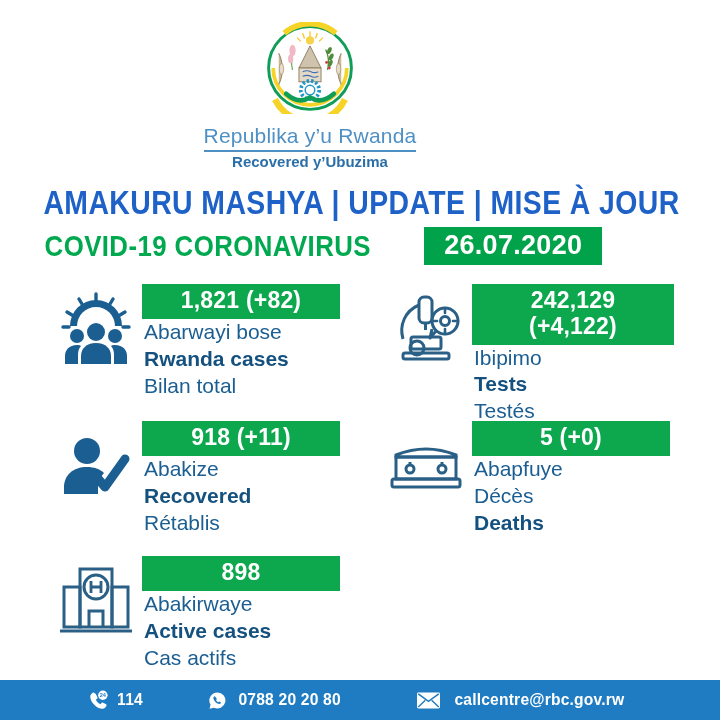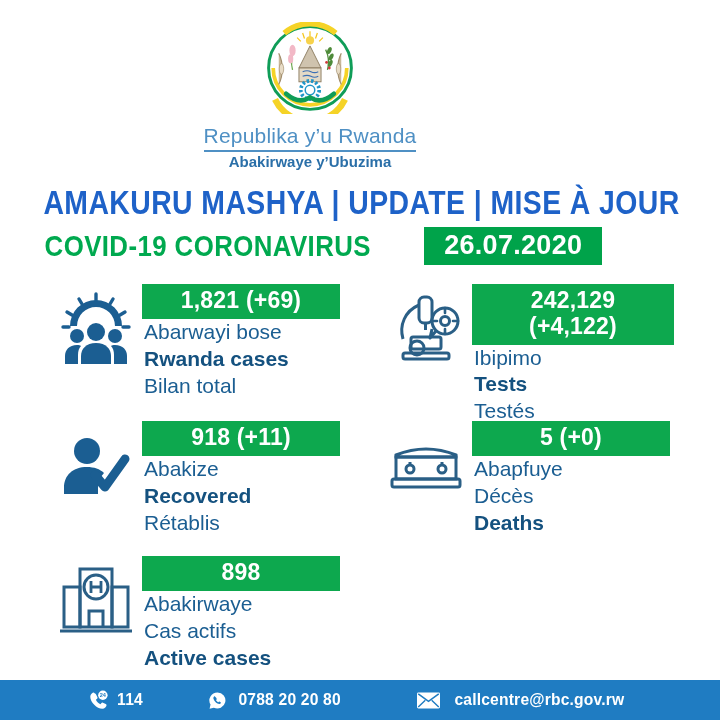--- a/index.html
+++ b/index.html
@@ -161,21 +161,21 @@
       <path d="M24 78 q14 12 26 4 q12 8 26 -4" fill="none" stroke="#0f9d58" stroke-width="5" stroke-linecap="round"></path>
       <path d="M12 84 A42 42 0 0 0 88 84" fill="none" stroke="#f5d327" stroke-width="7"></path>
       <path d="M18 86 A38 38 0 0 0 82 86" fill="none" stroke="#ffffff" stroke-width="0.8"></path>
       <path d="M22 12 A44 44 0 0 1 78 12" fill="none" stroke="#f5d327" stroke-width="6"></path>
     </svg>
   </div>
 
   <div class="gov-names">
     <div class="gov-line1">Republika y’u Rwanda</div>
     <div class="gov-rule"></div>
-    <div class="gov-line2">Abakirwaye y’Ubuzima</div>
+    <div class="gov-line2">Recovered y’Ubuzima</div>
   </div>
 
   <div class="title-block">
     <div class="t-update">AMAKURU MASHYA | UPDATE | MISE À JOUR</div>
     <div class="t-row2">
       <div class="t-covid">COVID-19 CORONAVIRUS</div>
       <div class="t-date">26.07.2020</div>
     </div>
   </div>
 
@@ -197,21 +197,21 @@
             </g>
             <circle cx="36" cy="40" r="9"></circle>
             <path d="M36 51 c-10 0 -15 6 -15 13 v8 h30 v-8 c0 -7 -5 -13 -15 -13z"></path>
             <circle cx="17" cy="44" r="7"></circle>
             <path d="M17 53 c-8 0 -12 5 -12 11 v8 h13 v-9 c0-4 1-7 3-9 c-1 -1 -2 -1 -4 -1z"></path>
             <circle cx="55" cy="44" r="7"></circle>
             <path d="M55 53 c8 0 12 5 12 11 v8 h-13 v-9 c0-4 -1-7 -3-9 c1 -1 2 -1 4 -1z"></path>
           </svg>
         </div>
         <div class="stat-text">
-          <span class="badge w198">1,821 (+69)</span>
+          <span class="badge w198">1,821 (+82)</span>
           <div class="lbl">Abarwayi bose</div>
           <div class="lbl b">Rwanda cases</div>
           <div class="lbl">Bilan total</div>
         </div>
       </div>
 
       <div class="stat right">
         <div class="stat-icon">
           <svg width="74" height="74" viewBox="0 0 74 74" fill="none" stroke="#2a5f86" stroke-width="3">
             <rect x="30" y="6" width="13" height="26" rx="5"></rect>
@@ -287,22 +287,22 @@
             <rect x="56" y="26" width="16" height="40"></rect>
             <circle cx="40" cy="26" r="12"></circle>
             <path d="M35 20 v12 M45 20 v12 M35 26 h10" stroke-width="2.8"></path>
             <path d="M33 66 v-16 h14 v16"></path>
             <line x1="4" y1="70" x2="76" y2="70"></line>
           </svg>
         </div>
         <div class="stat-text">
           <span class="badge w198">898</span>
           <div class="lbl">Abakirwaye</div>
+          <div class="lbl b">Active cases</div>
           <div class="lbl">Cas actifs</div>
-          <div class="lbl b">Active cases</div>
         </div>
       </div>
       <div class="stat right"></div>
     </div>
   </div>
 
   <div class="footer">
     <div class="fitem">
       <span class="fico">
         <svg width="21" height="21" viewBox="0 0 24 24" fill="#ffffff">

